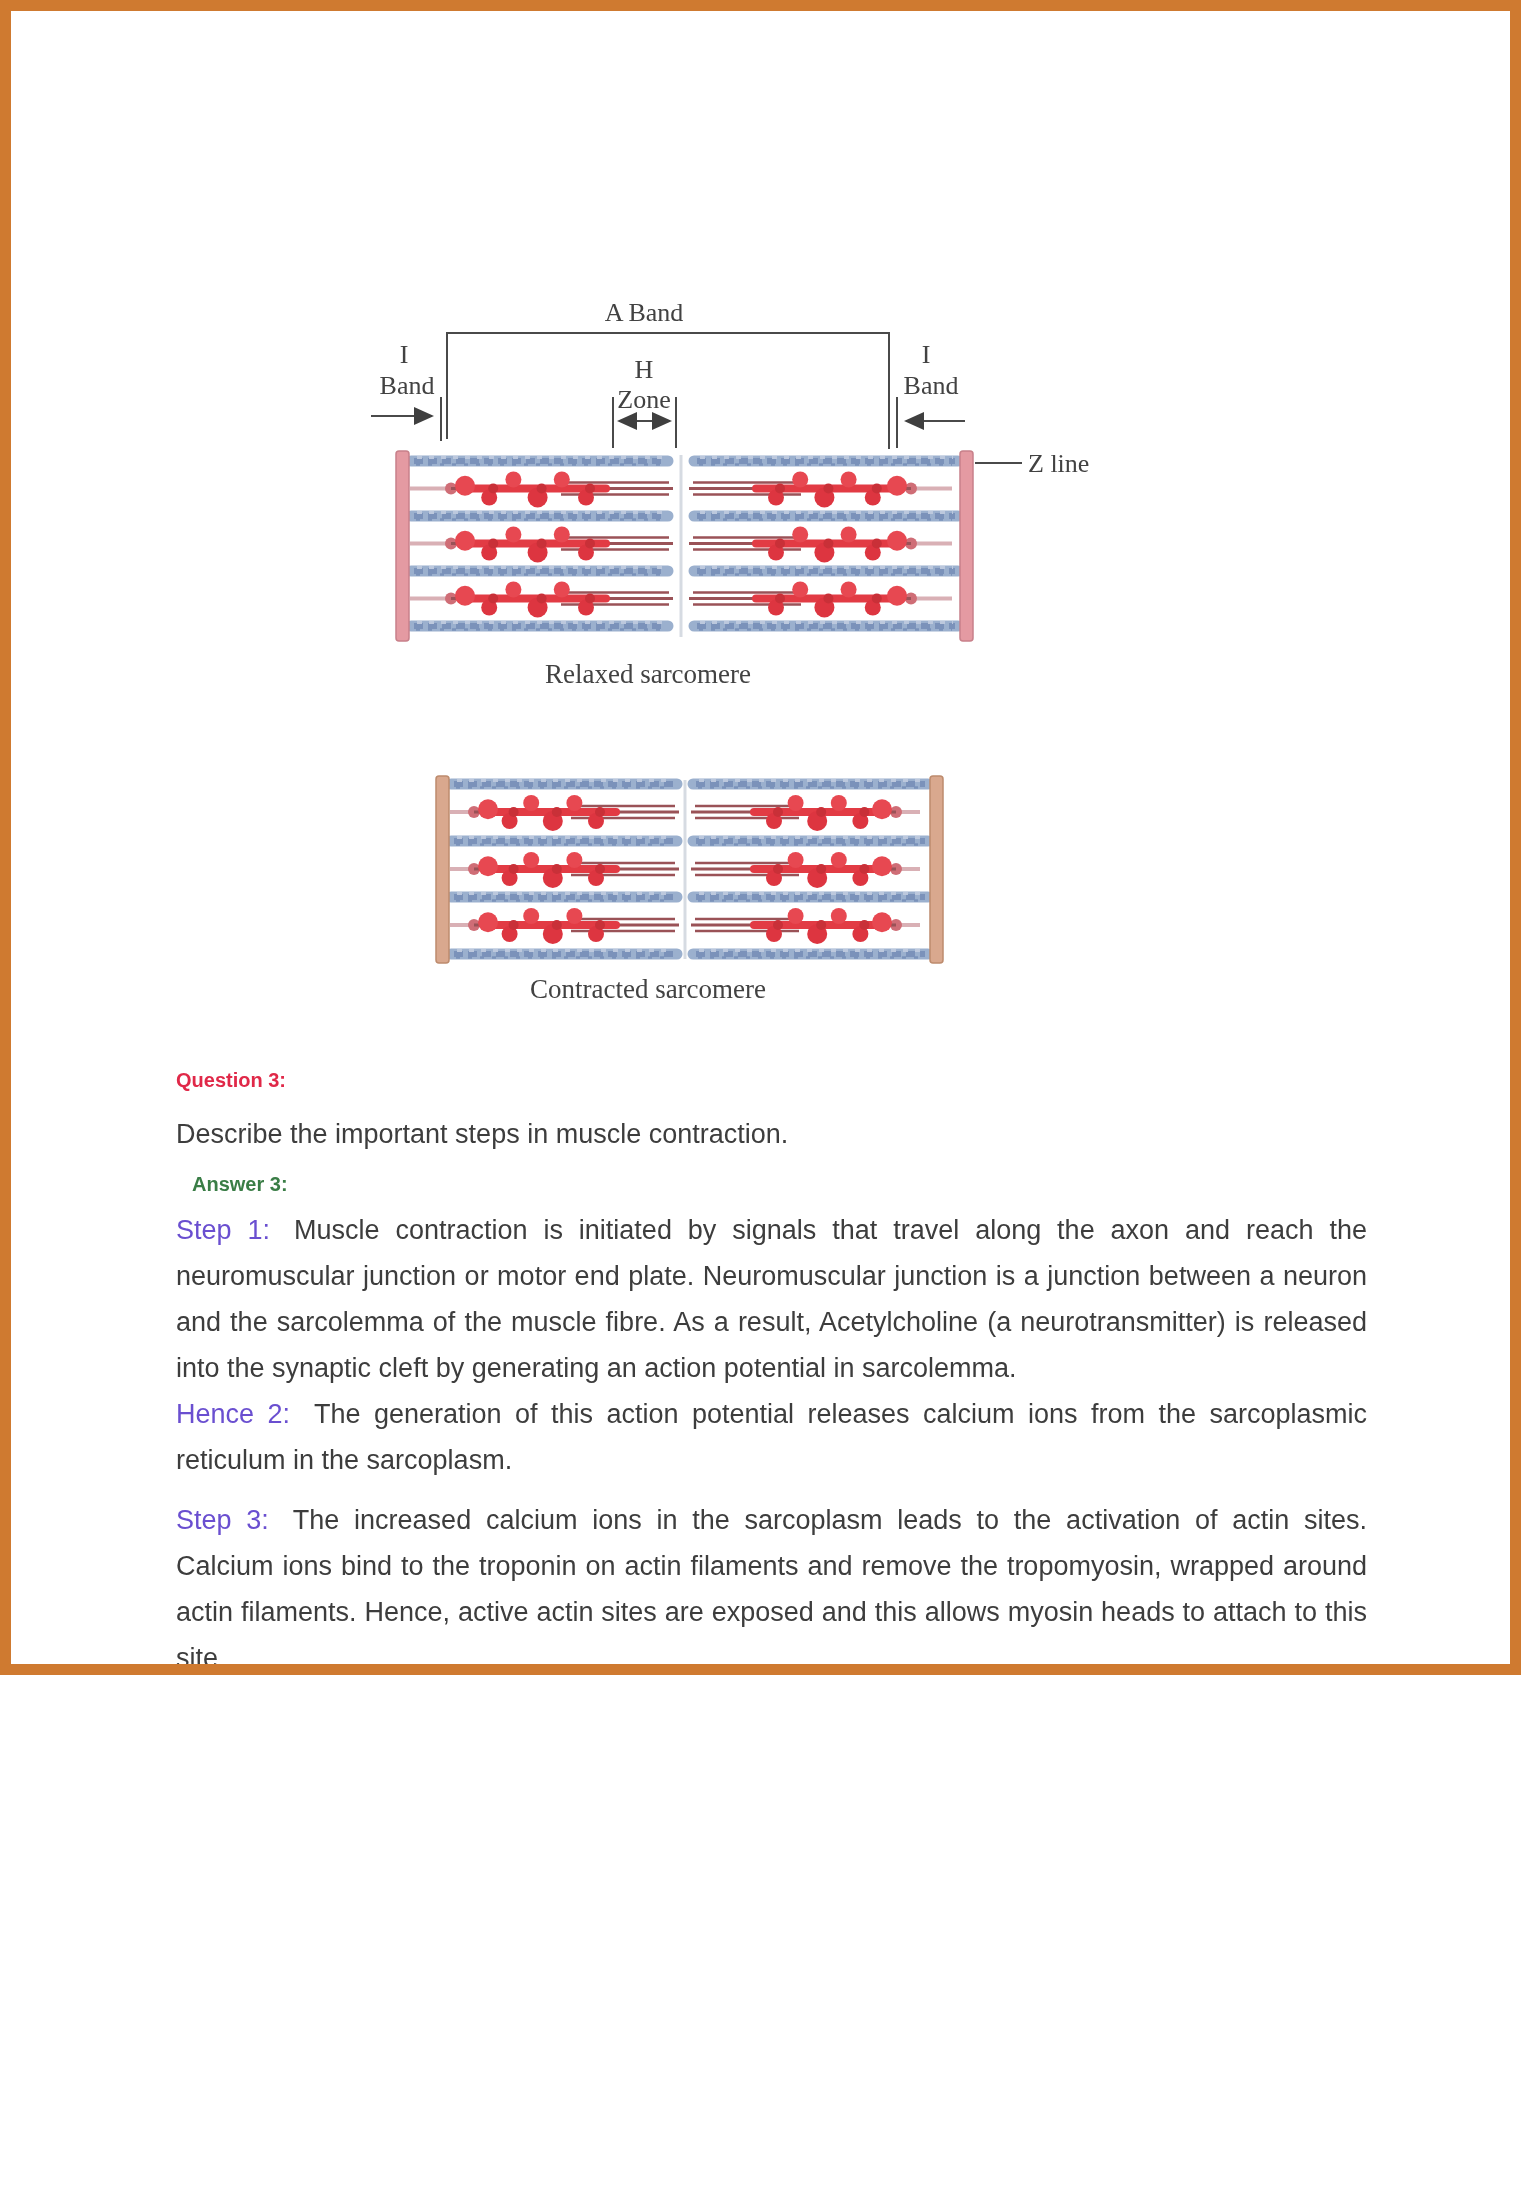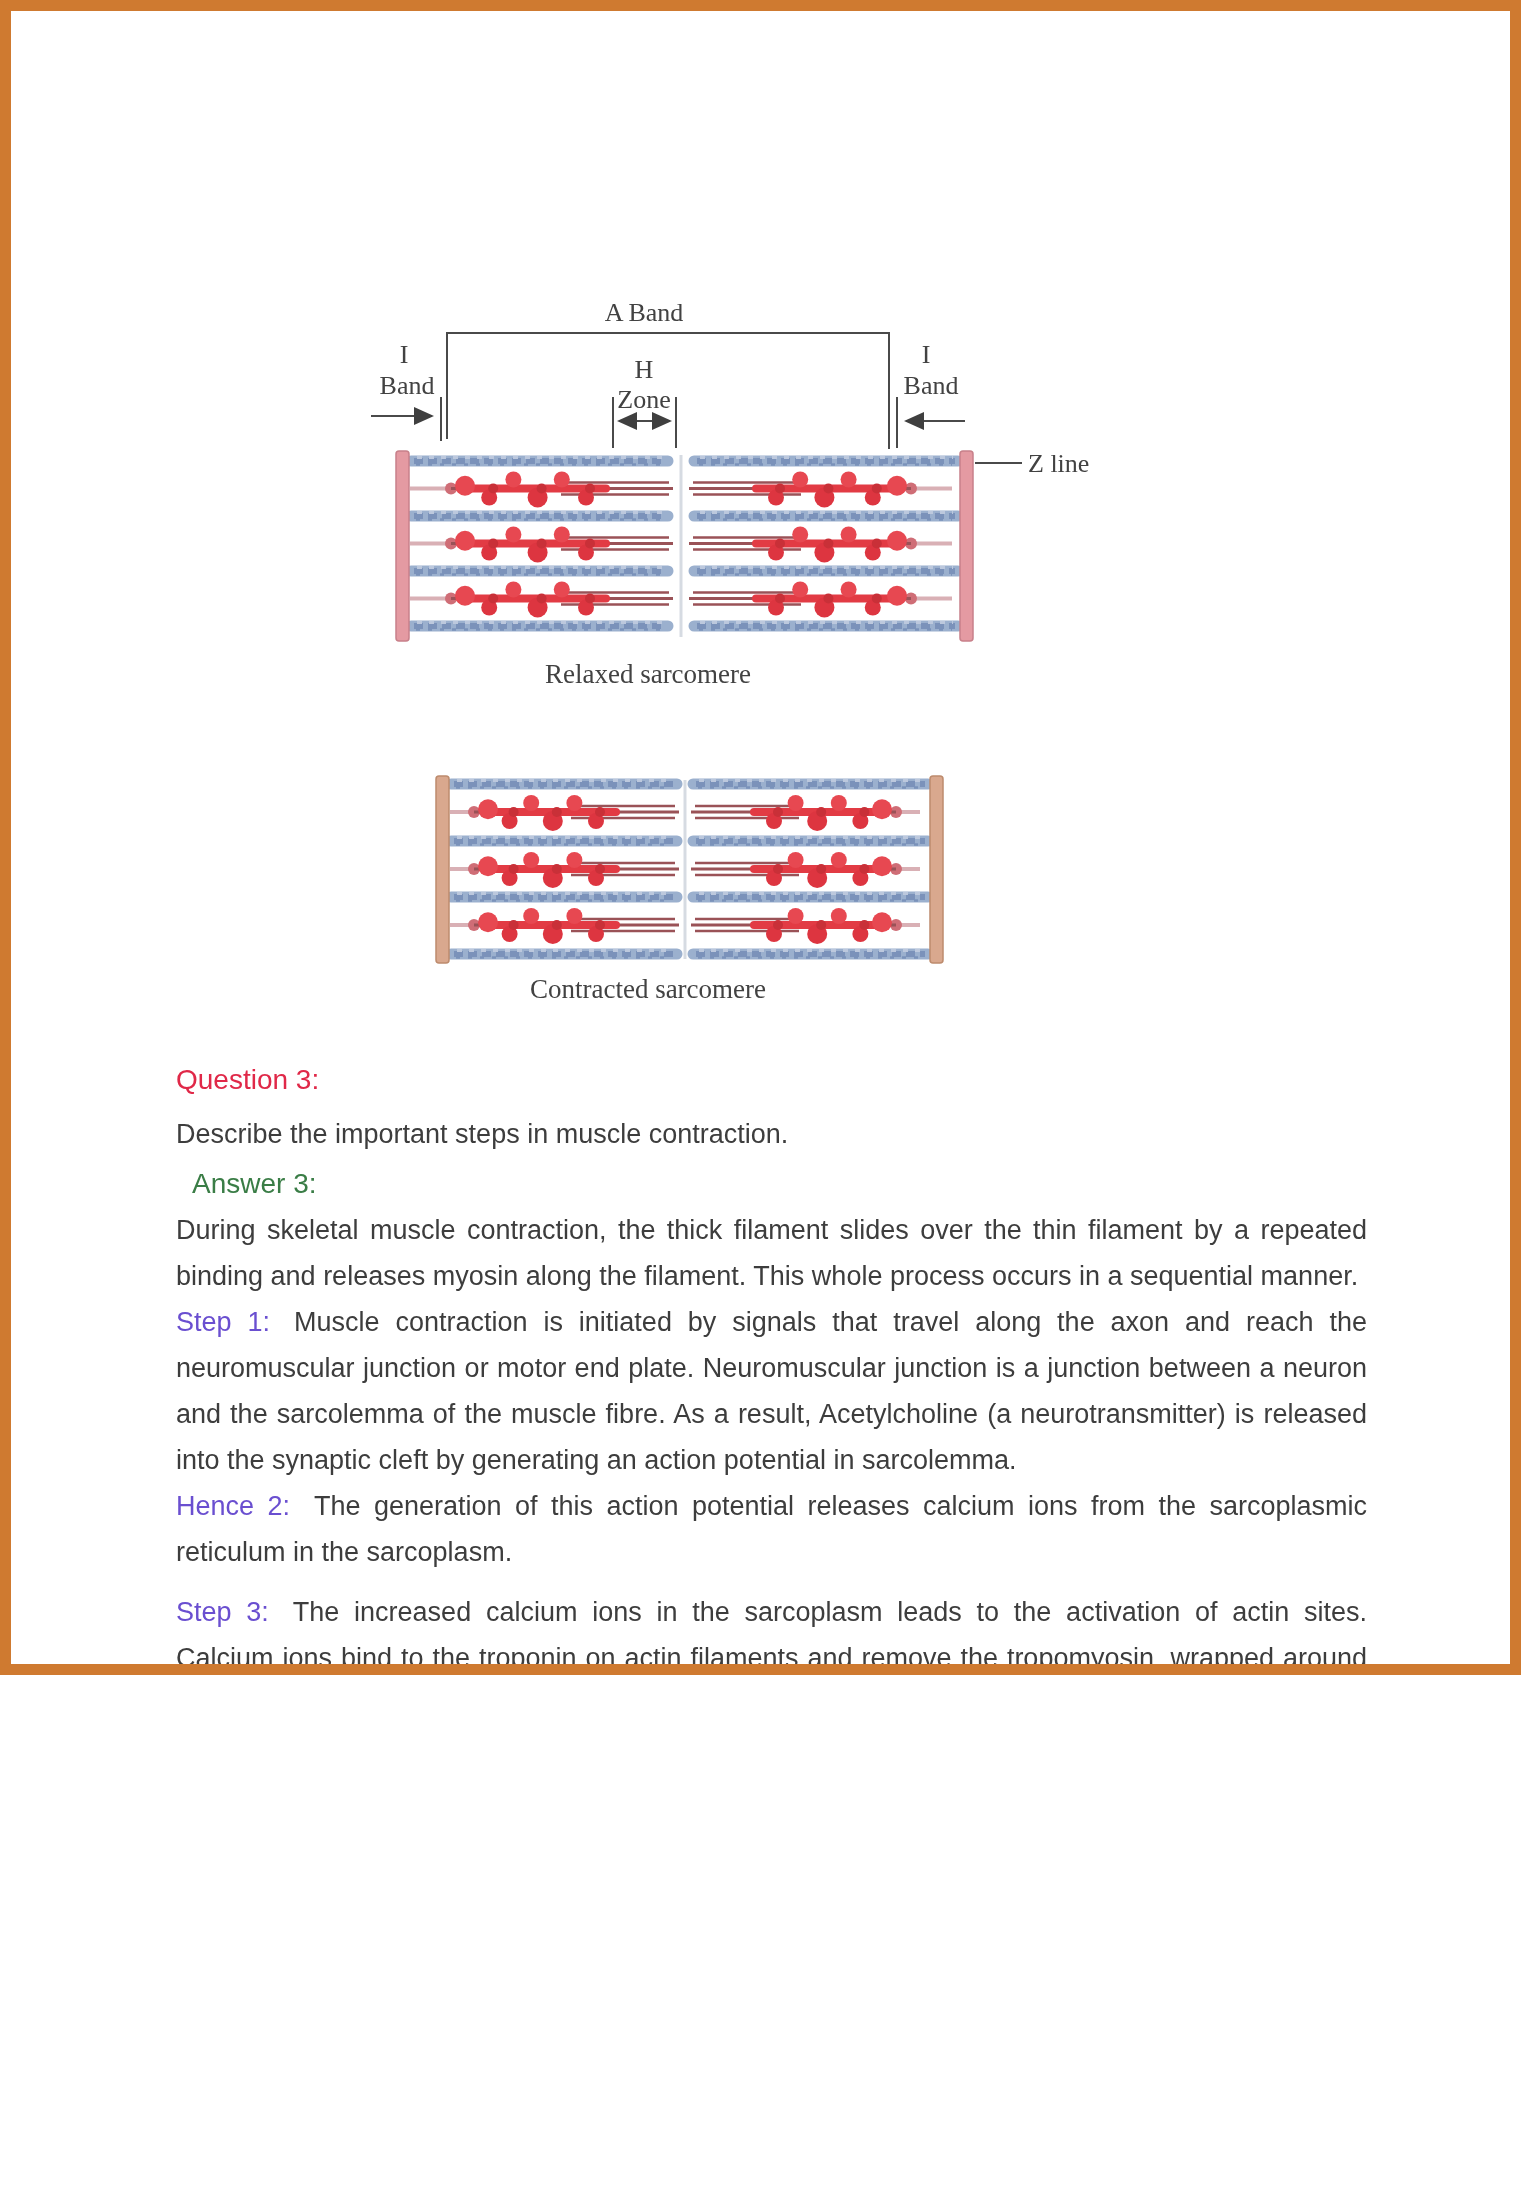--- a/index.html
+++ b/index.html
@@ -15,21 +15,21 @@
   .diagram{
     position:absolute;left:270px;top:280px;width:830px;height:730px;
   }
   .diagram text{fill:#424242;}
   .ann{stroke:#4a4a4a;stroke-width:2;fill:none;}
   .serif{font-family:"Liberation Serif",serif;}
   .qa{
     position:absolute;left:165px;top:1052px;width:1191px;
     color:#3d3d3d;font-size:27px;line-height:46px;
   }
-  .qa h3{font-size:28px;line-height:34px;margin:0 0 14px 0;font-weight:normal;}
+  .qa h3{font-size:20px;line-height:34px;margin:0 0 14px 0;font-weight:bold;}
   .qa p{margin:0;text-align:justify;text-align-last:left;}
   .qa p.q{margin:0 0 10px 0;}
   .qa h3.ans{margin:10px 0 6px 16px;}
   .qa p.gap-top{margin-top:14px;}
   .step{font-weight:400;margin-right:24px;}
   .divider{position:absolute;left:165px;top:2037px;width:1191px;height:9px;}
   .divider .base{position:absolute;left:0;right:0;top:3px;height:3px;background:#f2d02a;border-radius:2px;}
   .divider .lens{position:absolute;left:21%;width:58%;top:0;height:9px;border-radius:50%;
     background:linear-gradient(90deg,#f2d02a 0%,#9cc93e 18%,#74bf46 50%,#9cc93e 82%,#f2d02a 100%);}
   .pagenum{position:absolute;left:0;top:2066px;width:100%;text-align:center;
@@ -328,21 +328,20 @@
       </g>
 
     <text class="serif" x="367" y="392" font-size="27" text-anchor="middle">Relaxed sarcomere</text>
     <text class="serif" x="367" y="707" font-size="27" text-anchor="middle">Contracted sarcomere</text>
   </svg>
 
   <div class="qa">
     <h3 style="color: rgb(224, 40, 72);">Question 3:</h3>
     <p class="q">Describe the important steps in muscle contraction.</p>
     <h3 class="ans" style="color: rgb(58, 125, 70);">Answer 3:</h3>
-    <p>During skeletal muscle contraction, the thick filament slides over the thin filament by a repeated binding and releases myosin along the filament. This whole process occurs in a sequential manner.</p>
     <p><span class="step" style="color: rgb(106, 79, 208);">Step 1:</span><span>Muscle contraction is initiated by signals that travel along the axon and reach the neuromuscular junction or motor end plate. Neuromuscular junction is a junction between a neuron and the sarcolemma of the muscle fibre. As a result, Acetylcholine (a neurotransmitter) is released into the synaptic cleft by generating an action potential in sarcolemma.</span></p>
     <p><span class="step" style="color: rgb(106, 79, 208);">Hence 2:</span><span>The generation of this action potential releases calcium ions from the sarcoplasmic reticulum in the sarcoplasm.</span></p>
     <p class="gap-top"><span class="step" style="color: rgb(106, 79, 208);">Step 3:</span><span>The increased calcium ions in the sarcoplasm leads to the activation of actin sites. Calcium ions bind to the troponin on actin filaments and remove the tropomyosin, wrapped around actin filaments. Hence, active actin sites are exposed and this allows myosin heads to attach to this site.</span></p>
   </div>
 
   <div class="divider">
     <div class="base"></div>
     <div class="lens"></div>
   </div>
   <div class="pagenum" style="color: rgb(224, 40, 72);">2</div>

